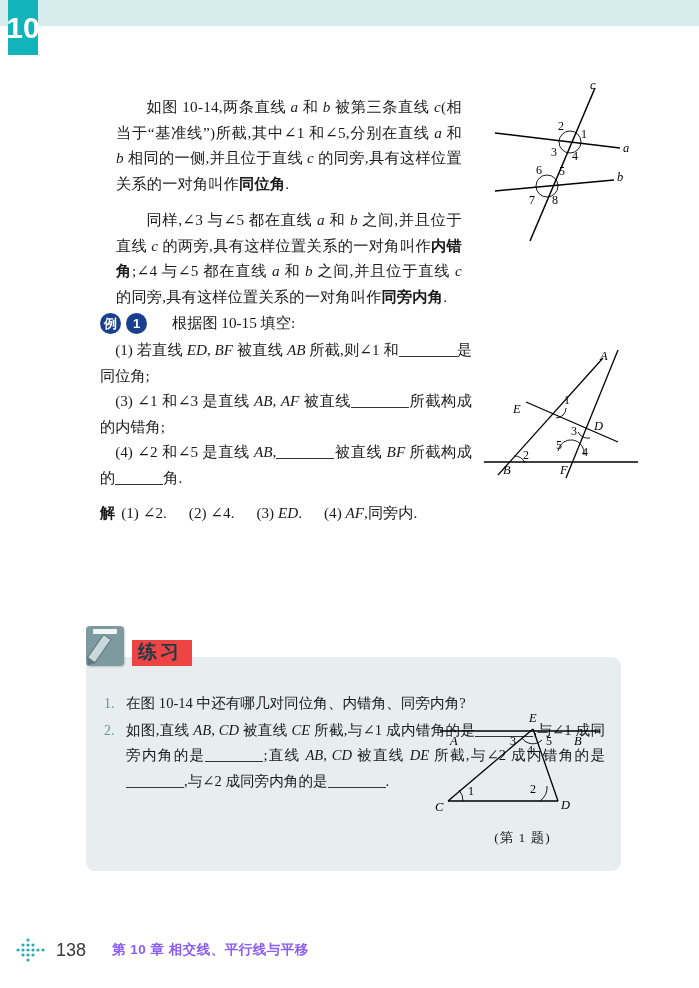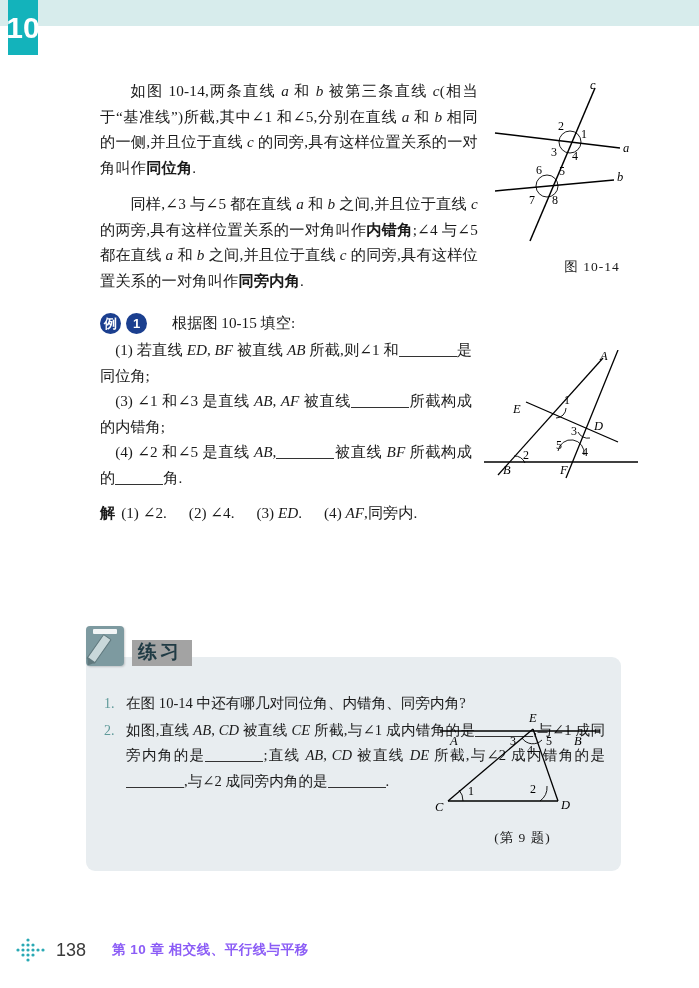--- a/index.html
+++ b/index.html
@@ -47,21 +47,21 @@
     left: 0;
     width: 699px;
   }
   .body-text {
     font-size: 15.2px;
     line-height: 25.6px;
     text-align: justify;
     letter-spacing: 0.2px;
   }
   .para {
-    margin: 0;
+    margin: 16px;
     text-indent: 2em;
   }
   .bold-term { font-weight: bold; }
   .ital { font-style: italic; font-family: "Liberation Serif", serif; }
 
   #para-block-1 {
     position: absolute;
     left: 100px;
     top: 0px;
     width: 378px;
@@ -203,21 +203,21 @@
   #practice-icon .pencil::after {
     content: "";
     position: absolute;
     bottom: -6px; left: -1px;
     width: 0; height: 0;
     border-left: 5px solid transparent;
     border-right: 5px solid transparent;
     border-top: 7px solid #60797e;
   }
   #practice-title {
-    background: #a3a3a3;
+    background: #ef4444;
     font-family: "Liberation Sans", sans-serif;
     font-size: 19px;
     font-weight: bold;
     color: #1f3a44;
     padding: 1px 10px 3px 6px;
     letter-spacing: 3px;
     line-height: 22px;
   }
   ol#practice-list {
     list-style: none;
@@ -321,21 +321,20 @@
       <text class="fig-svg-text-it" x="125" y="105">b</text>
       <text class="fig-svg-text" x="66" y="54">2</text>
       <text class="fig-svg-text" x="89" y="62">1</text>
       <text class="fig-svg-text" x="59" y="80">3</text>
       <text class="fig-svg-text" x="80" y="84">4</text>
       <text class="fig-svg-text" x="44" y="98">6</text>
       <text class="fig-svg-text" x="67" y="99">5</text>
       <text class="fig-svg-text" x="37" y="128">7</text>
       <text class="fig-svg-text" x="60" y="128">8</text>
     </svg>
-    <div class="fig-caption">图 10-14</div>
   </div>
 
   <div id="example-block">
     <div id="example-header">
       <span class="badge-circle">例</span>
       <span class="badge-circle">1</span>
       <span id="example-title-text">根据图 10-15 填空:</span>
     </div>
 
     <p class="ex-item"><span>(1) 若直线 </span><span class="ital">ED</span><span>, </span><span class="ital">BF</span><span> 被直线 </span><span class="ital">AB</span><span> 所截,则∠1 和</span><span class="blank"></span><span>是同位角;</span></p>
@@ -416,21 +415,21 @@
         <text class="fig-svg-text-it" x="20" y="36">A</text>
         <text class="fig-svg-text-it" x="144" y="36">B</text>
         <text class="fig-svg-text-it" x="5" y="102">C</text>
         <text class="fig-svg-text-it" x="131" y="100">D</text>
         <text class="fig-svg-text" x="80" y="36">3</text>
         <text class="fig-svg-text" x="116" y="36">5</text>
         <text class="fig-svg-text" x="97" y="45">4</text>
         <text class="fig-svg-text" x="38" y="86">1</text>
         <text class="fig-svg-text" x="100" y="84">2</text>
       </svg>
-      <div class="fig-caption">(第 9 题)</div>
+      <div class="fig-caption">(第 1 题)</div>
     </div>
   </div>
 </div>
 
 <div id="footer">
   <svg id="footer-dots" viewBox="0 0 34 30">
     <g fill="#2aa9b4">
       <circle cx="4" cy="15" r="1.6"></circle>
       <circle cx="9" cy="10" r="1.6"></circle>
         <circle cx="9" cy="15" r="1.6"></circle>

